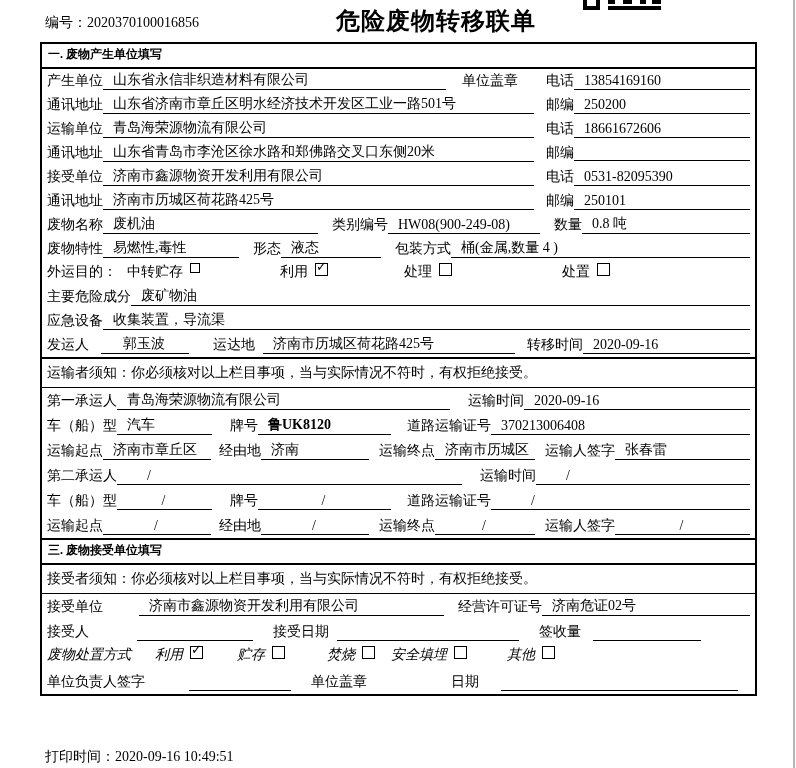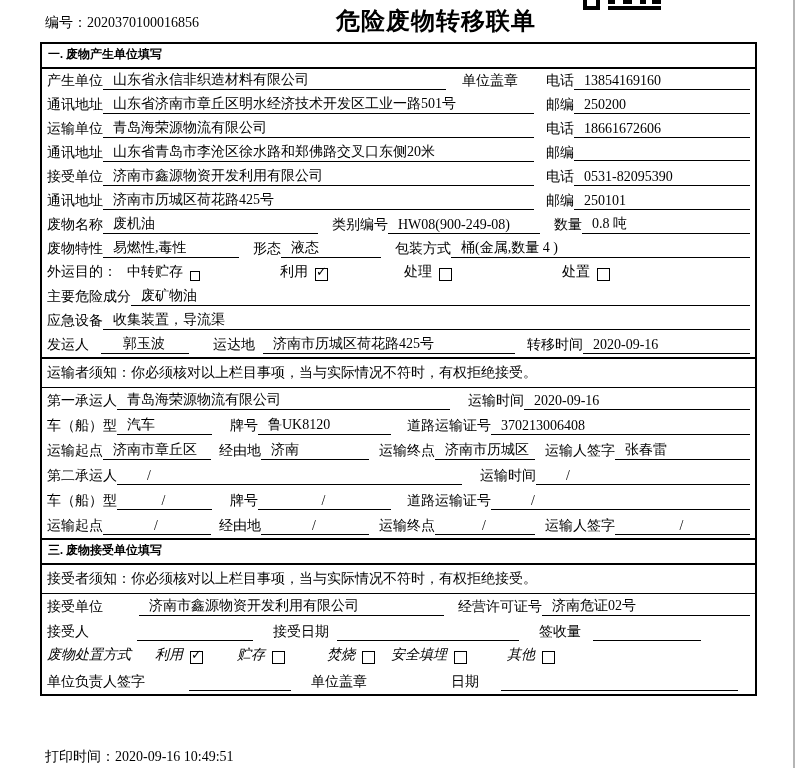--- a/index.html
+++ b/index.html
@@ -22,21 +22,21 @@
   .sec-1 .row { height:24px; }
   .notice-row { display:flex; align-items:center; box-sizing:border-box; height:29px;
     padding:0 5px; border-bottom:1px solid #000; font-size:14px; }
   .lbl { white-space:nowrap; flex:0 0 auto; }
   .val { border-bottom:1px solid #000; white-space:nowrap; box-sizing:border-box;
     padding:0 2px 0 10px; min-height:16px; flex:0 0 auto; }
   .grow { flex:1 1 auto; }
   .ctr { text-align:center; padding-left:0; }
   .colL { flex:0 0 487px; display:flex; align-items:flex-end; }
   .colR { flex:1 1 auto; display:flex; align-items:center; }
-  .opt { display:flex; align-items:flex-end; white-space:nowrap; }
+  .opt { display:flex; align-items:flex-start; white-space:nowrap; }
   .cb { display:inline-block; width:11px; height:11px; border:1px solid #000;
     margin-left:7px; position:relative; flex:0 0 auto; }
   .cb-s { width:8px; height:8px; }
   .cb .mark { position:absolute; left:0px; top:-4px; font-size:13px; font-weight:bold;
     font-family:"DejaVu Sans",sans-serif; line-height:1; }
   .footer { position:absolute; left:45px; top:748px; font-size:14px; white-space:nowrap; }
 </style>
 </head>
 <body>
 
@@ -198,21 +198,21 @@
       <span class="lbl">第一承运人</span>
       <span class="val" style="width:333px;">青岛海荣源物流有限公司</span>
       <span class="lbl" style="padding-left:18px;">运输时间</span>
       <span class="val grow">2020-09-16</span>
     </div>
 
     <div class="row">
       <span class="lbl">车（船）型</span>
       <span class="val" style="width:95px;">汽车</span>
       <span class="lbl" style="padding-left:18px;">牌号</span>
-      <span class="val" style="width:133px;">鲁UK8120</span>
+      <span class="val" style="width:133px;font-weight:bold;">鲁UK8120</span>
       <span class="lbl" style="padding-left:16px;">道路运输证号</span>
       <span class="val grow">370213006408</span>
     </div>
 
     <div class="row">
       <span class="lbl">运输起点</span>
       <span class="val" style="width:108px;">济南市章丘区</span>
       <span class="lbl" style="padding-left:8px;">经由地</span>
       <span class="val" style="width:108px;">济南</span>
       <span class="lbl" style="padding-left:10px;">运输终点</span>

